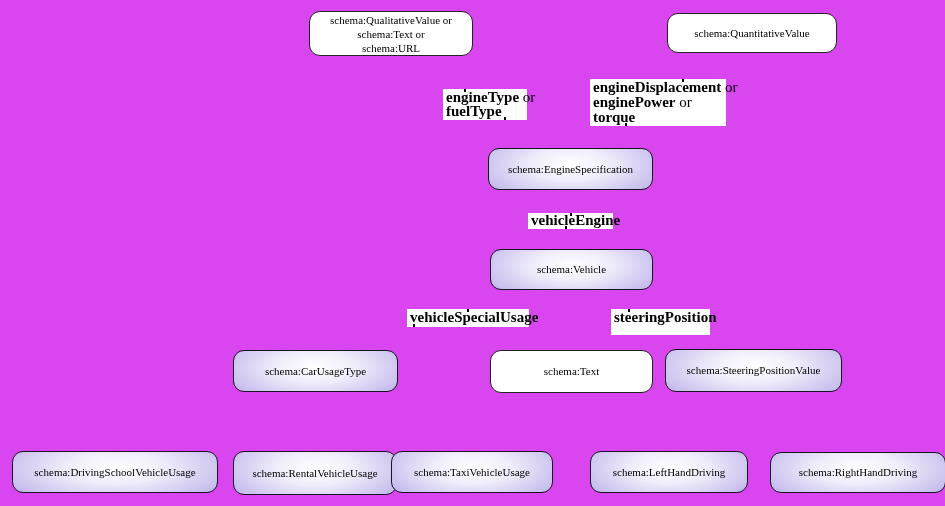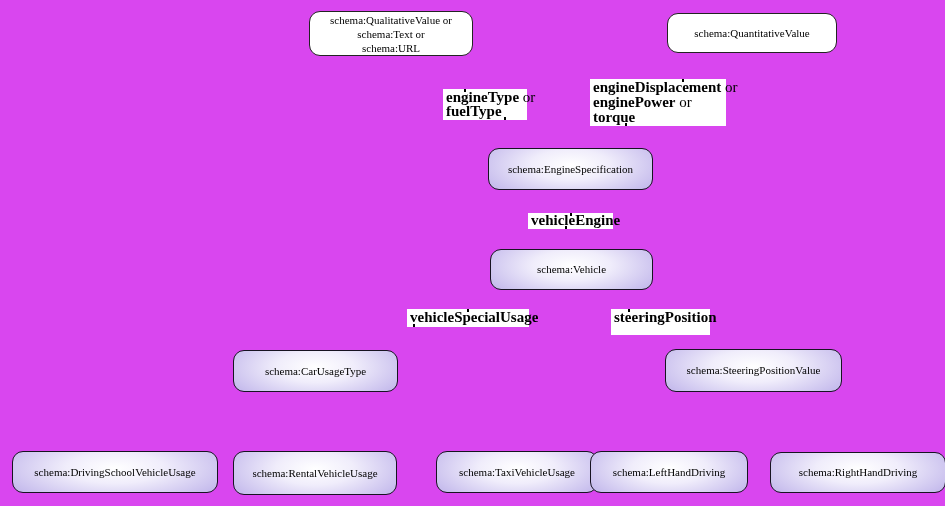--- a/index.html
+++ b/index.html
@@ -38,21 +38,21 @@
   }
   .n-qualitative      { left: 309px; top: 11px;  width: 164px; height: 45px; line-height: 14px; }
   .n-quantitative     { left: 667px; top: 13px;  width: 170px; height: 40px; }
   .n-engine-spec      { left: 488px; top: 148px; width: 165px; height: 42px; }
   .n-vehicle          { left: 490px; top: 249px; width: 163px; height: 41px; }
   .n-car-usage        { left: 233px; top: 350px; width: 165px; height: 42px; }
   .n-text             { left: 490px; top: 350px; width: 163px; height: 43px; }
   .n-steering-value   { left: 665px; top: 349px; width: 177px; height: 43px; }
   .n-driving-school   { left: 12px;  top: 451px; width: 206px; height: 42px; }
   .n-rental           { left: 233px; top: 451px; width: 164px; height: 44px; }
-  .n-taxi             { left: 436px; top: 451px; width: 162px; height: 42px; }
+  .n-taxi             { left: 391px; top: 451px; width: 162px; height: 42px; }
   .n-left-hand        { left: 590px; top: 451px; width: 158px; height: 42px; }
   .n-right-hand       { left: 770px; top: 452px; width: 176px; height: 41px; }
   
   .elabel {
     position: absolute;
     box-sizing: border-box;
     background: #ffffff;
     font-size: 15px;
     line-height: 14px;
     text-align: left;
@@ -123,20 +123,23 @@
     <b>vehicleSpecialUsage</b>
   </div>
   <div class="elabel el-steering-pos">
     <span class="tick t-top" style="left:17%"></span>
     <b>steeringPosition</b>
   </div>
 
   <div class="node lavender n-car-usage">
     <span>schema:CarUsageType</span>
   </div>
+  <div class="node white n-text">
+    <span>schema:Text</span>
+  </div>
   <div class="node lavender n-steering-value">
     <span>schema:SteeringPositionValue</span>
   </div>
 
   <div class="node lavender n-driving-school">
     <span>schema:DrivingSchoolVehicleUsage</span>
   </div>
   <div class="node lavender n-rental">
     <span>schema:RentalVehicleUsage</span>
   </div>

